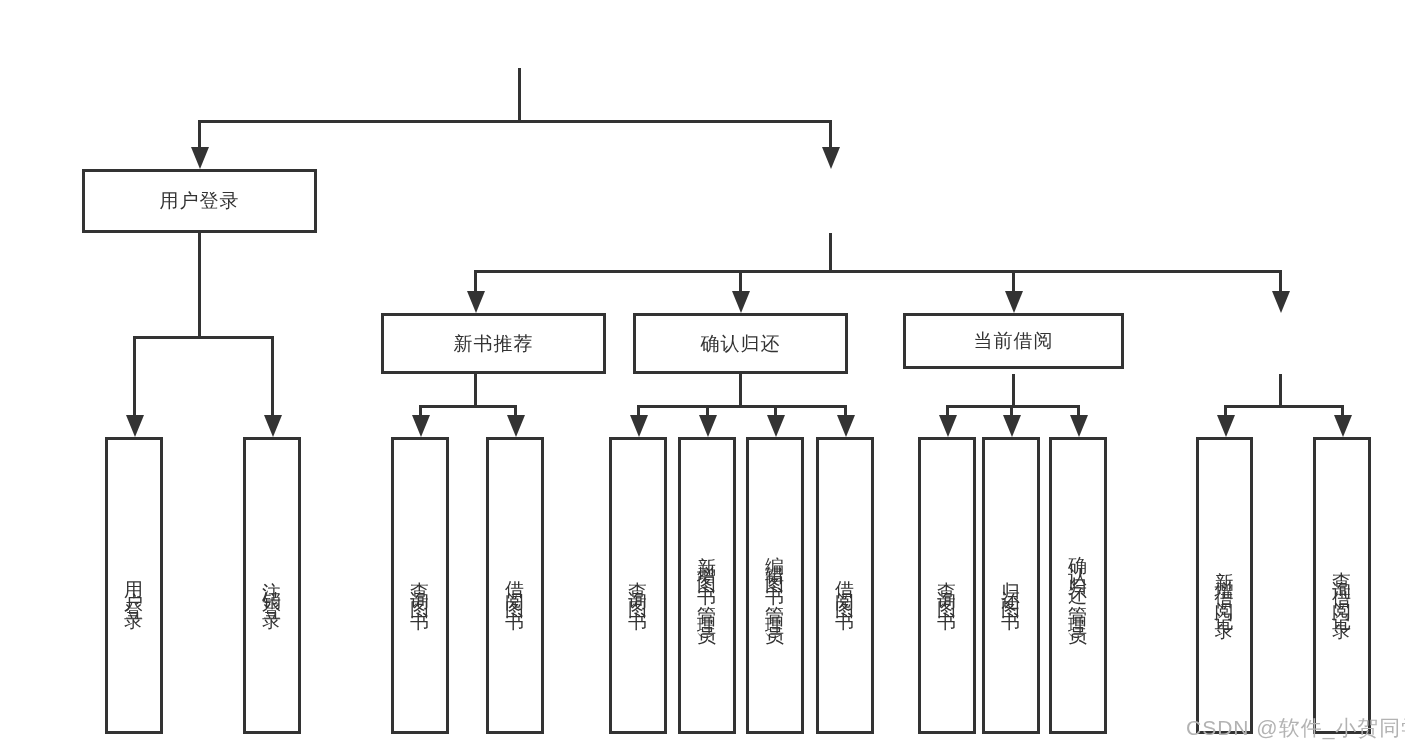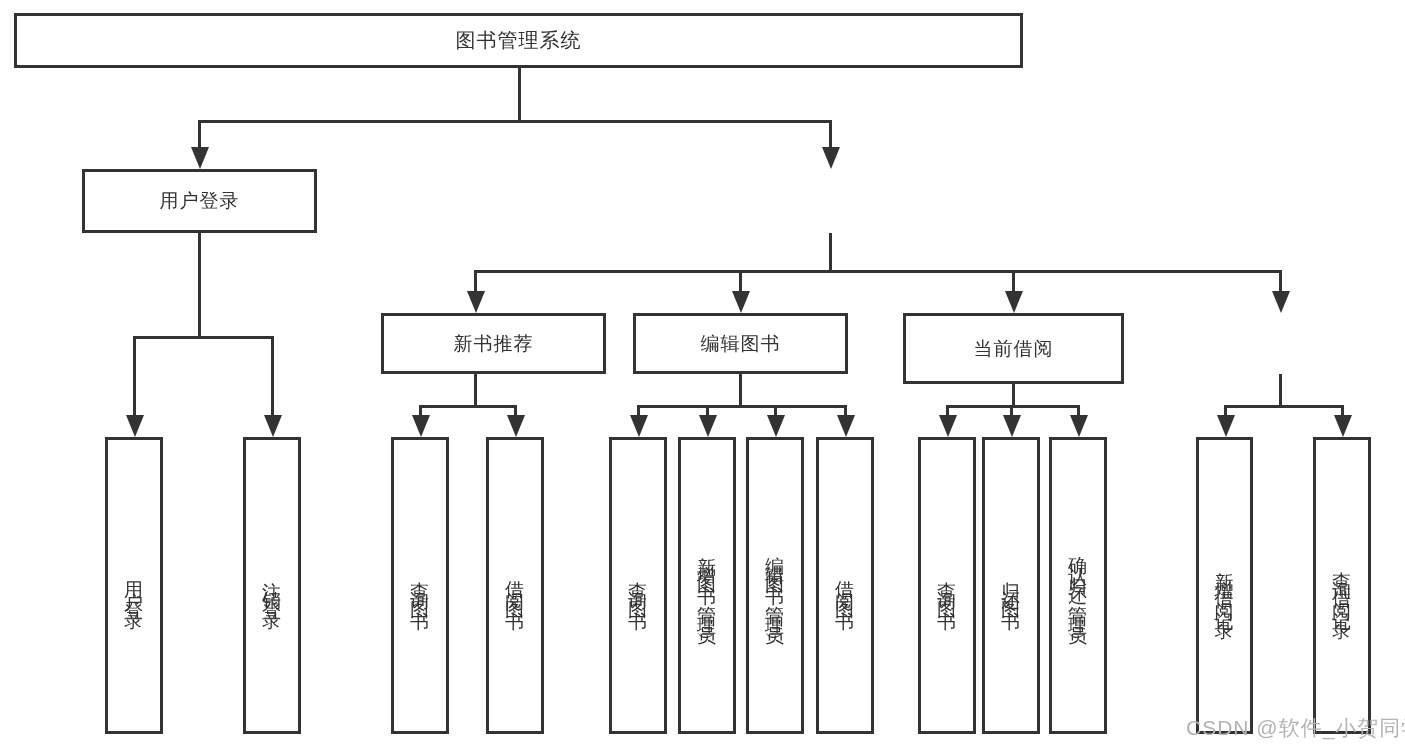--- a/index.html
+++ b/index.html
@@ -67,35 +67,32 @@
     letter-spacing: 1px;
     z-index: 3;
     white-space: nowrap;
   }
 </style>
 </head>
 <body>
 
 <div id="canvas">
 
-  <div class="box" style="left:14px; top:13px; width:1009px; height:55px; font-size:20px;">
-    <span>图书管理系统</span>
-  </div>
 
   <div class="box" style="left:82px; top:169px; width:235px; height:64px;">
     <span>用户登录</span>
   </div>
 
   <div class="box" style="left:381px; top:313px; width:225px; height:61px;">
     <span>新书推荐</span>
   </div>
   <div class="box" style="left:633px; top:313px; width:215px; height:61px;">
-    <span>编辑图书</span>
+    <span>确认归还</span>
   </div>
-  <div class="box" style="left:903px; top:313px; width:221px; height:71px;">
+  <div class="box" style="left:903px; top:313px; width:221px; height:56px;">
     <span>当前借阅</span>
   </div>
 
   <div class="box vbox" style="left:105px; top:437px; width:58px; height:297px;">
     <span class="vtext">用户登录</span>
   </div>
   <div class="box vbox" style="left:243px; top:437px; width:58px; height:297px;">
     <span class="vtext">注销登录</span>
   </div>
   <div class="box vbox" style="left:391px; top:437px; width:58px; height:297px;">

